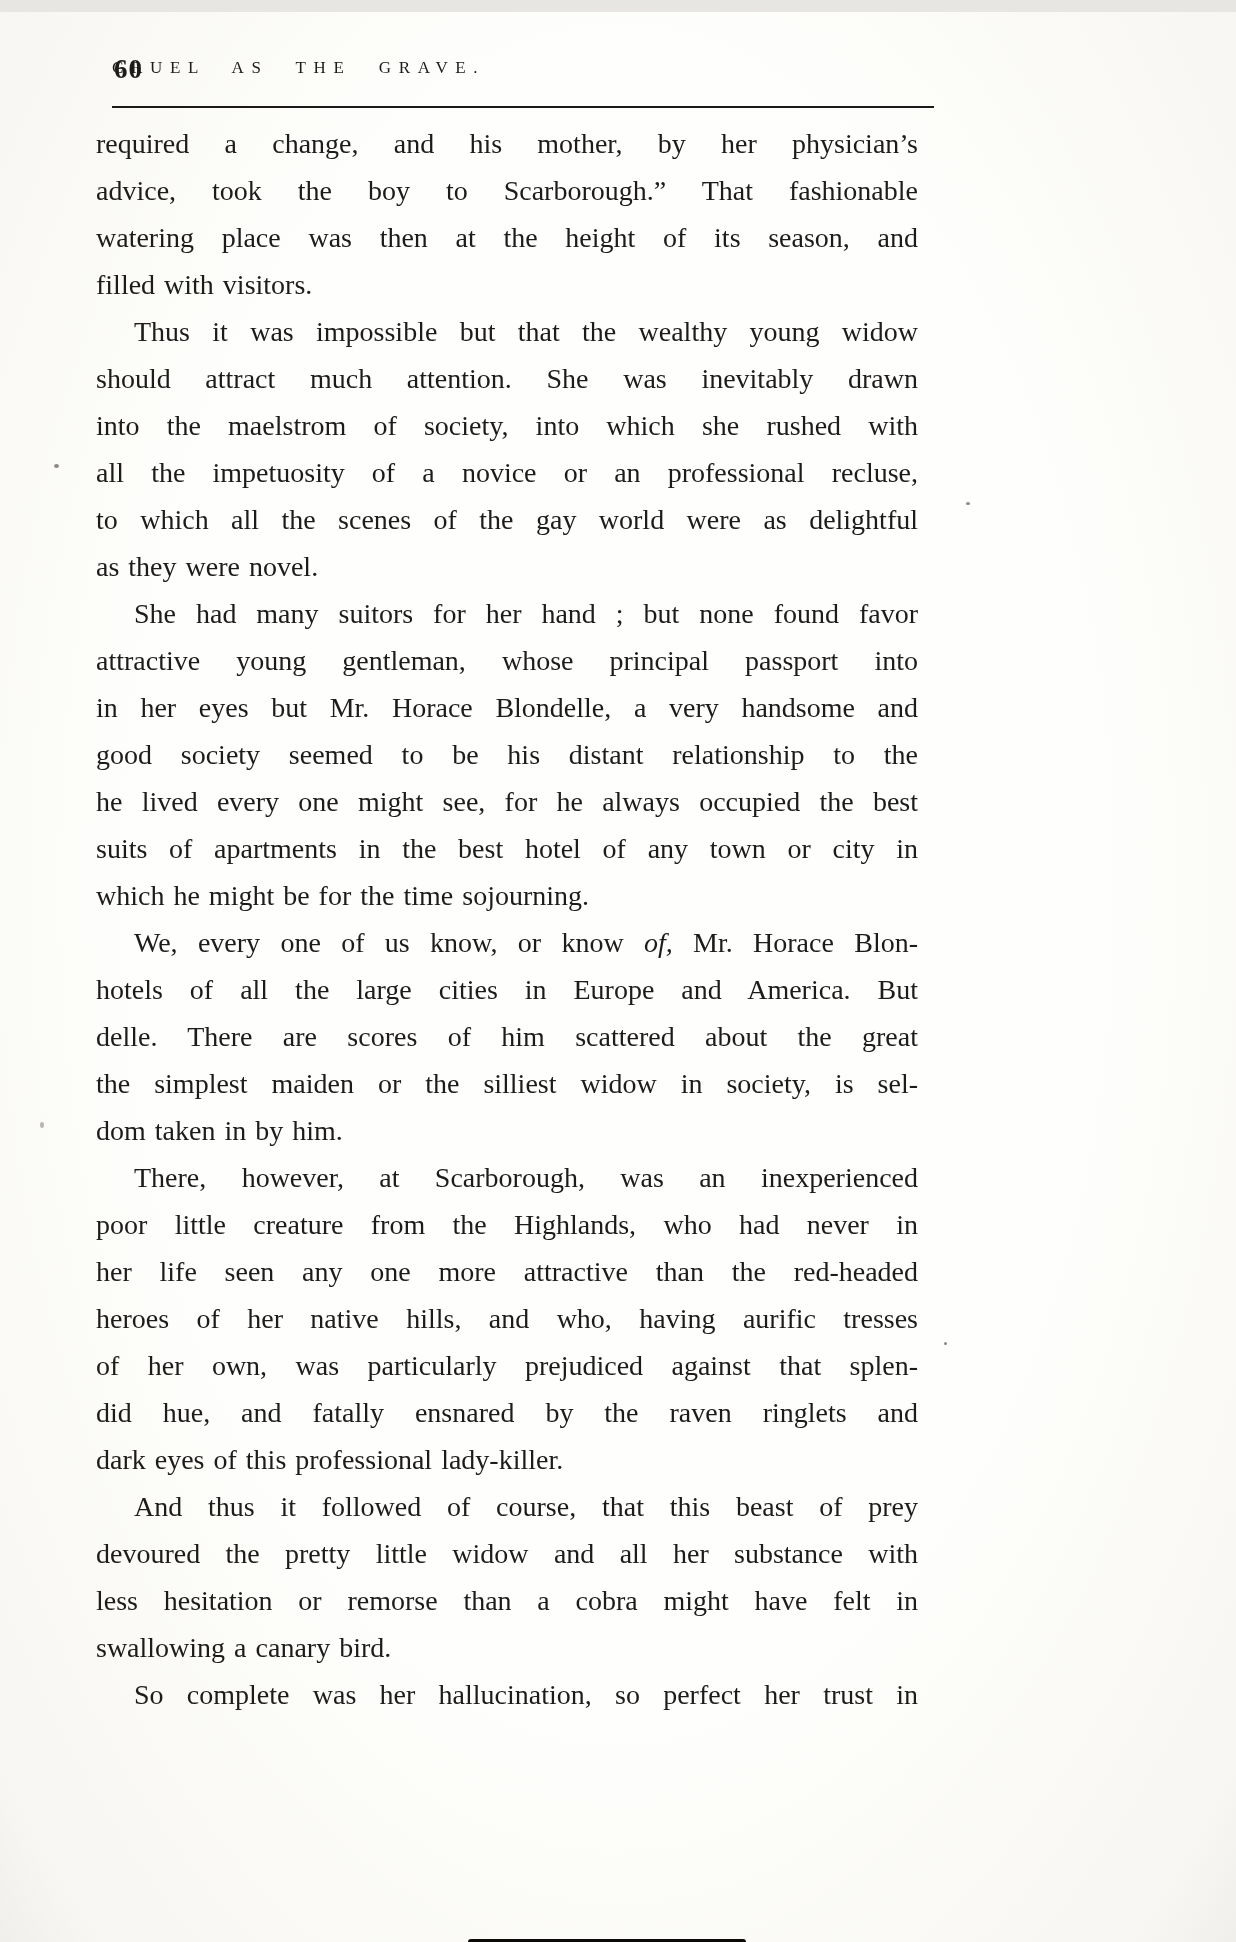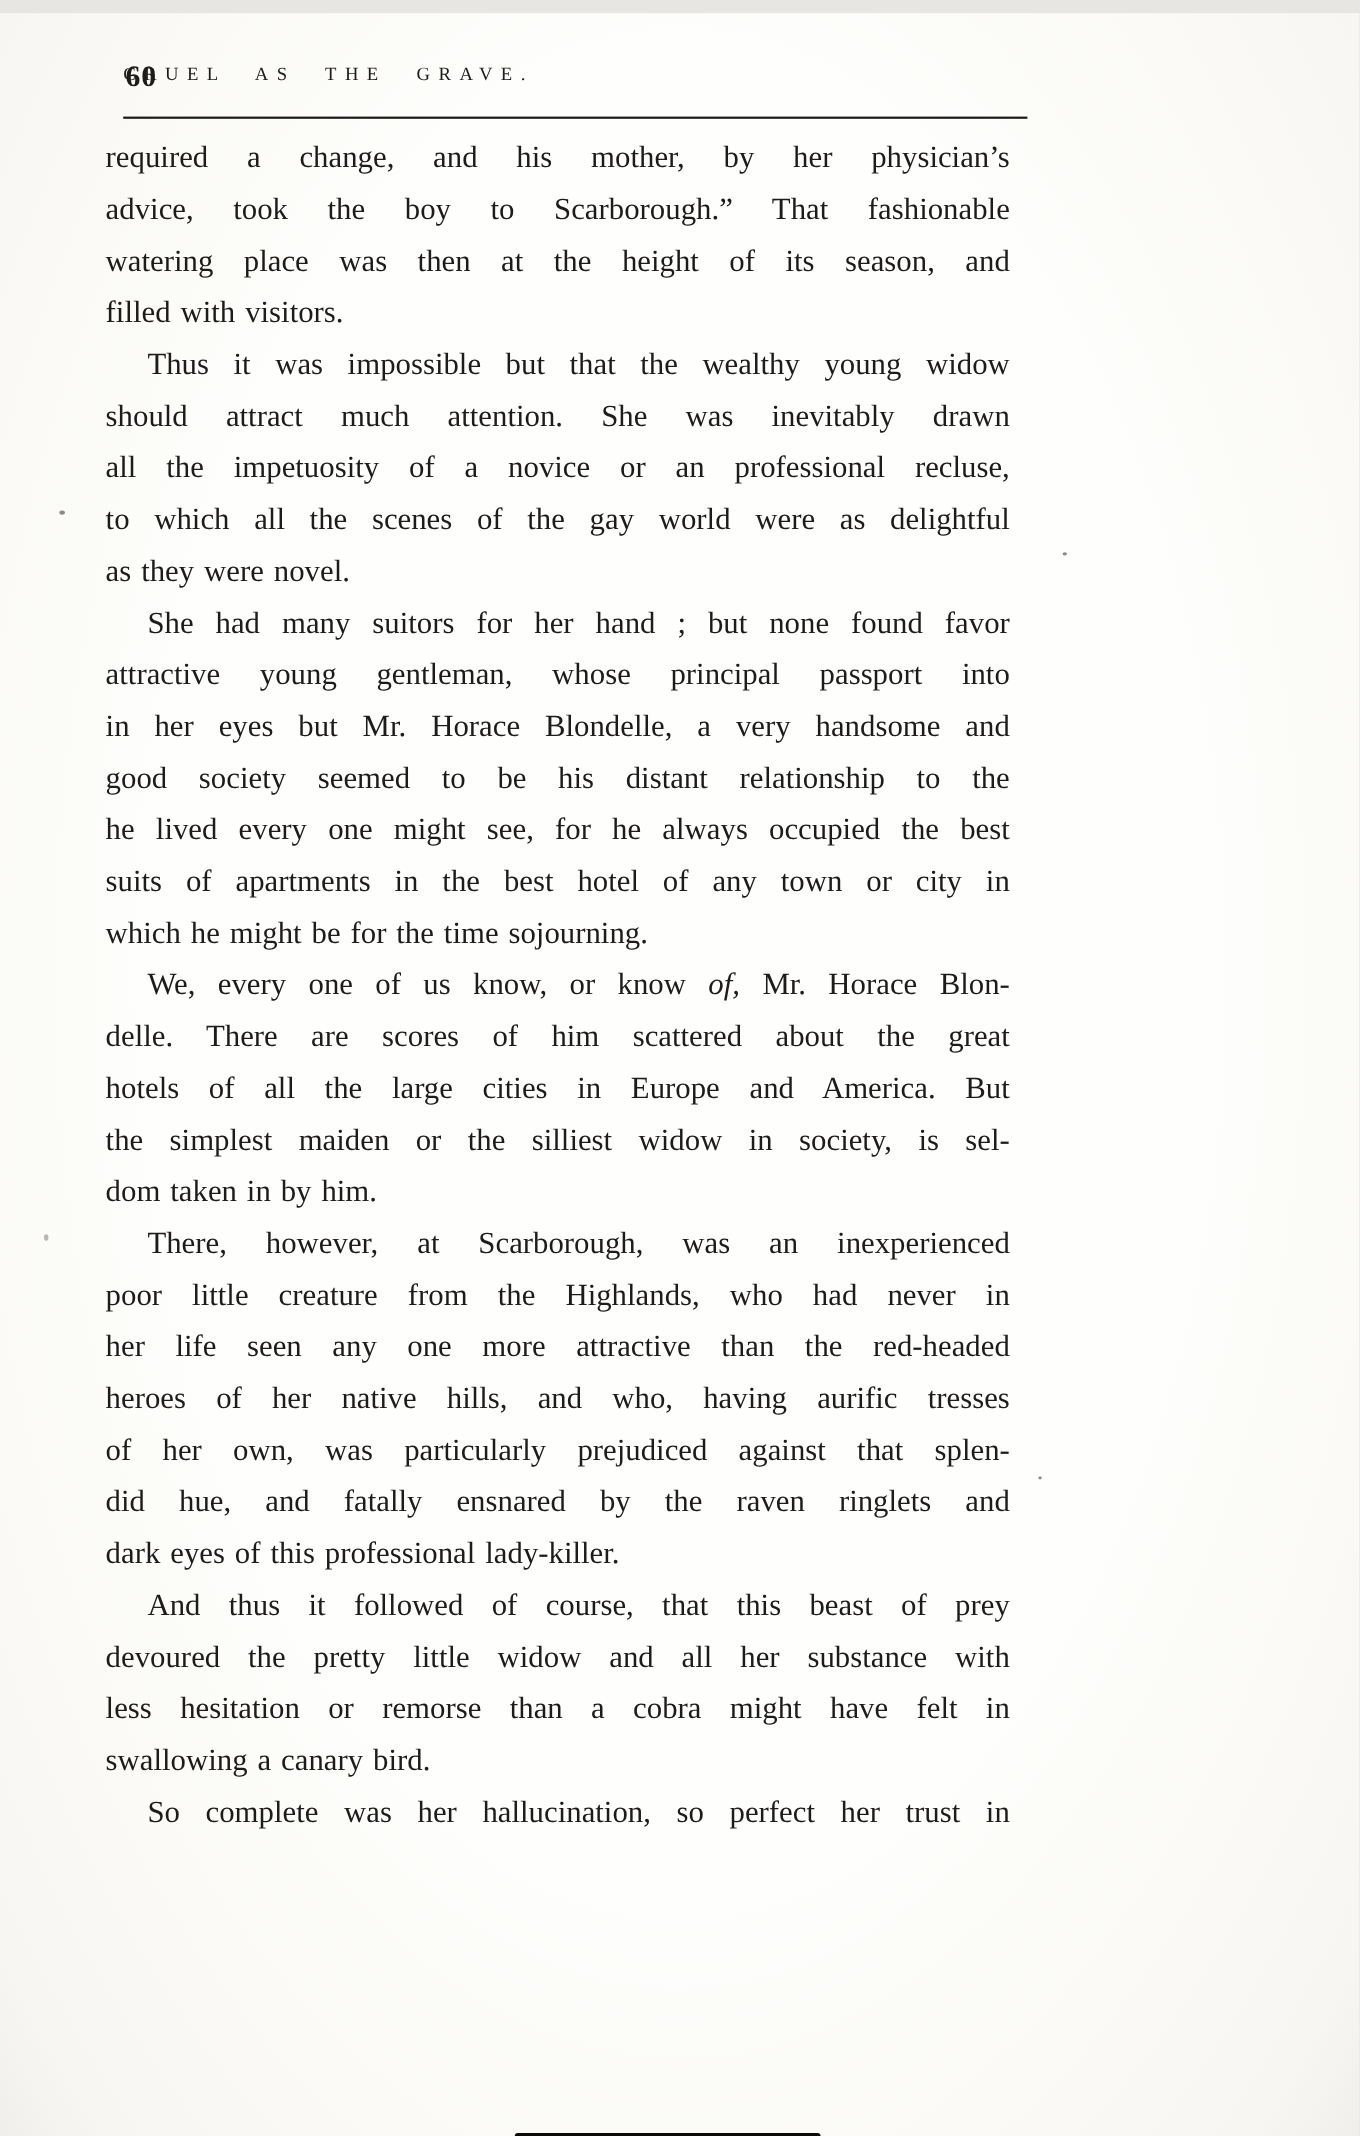--- a/index.html
+++ b/index.html
@@ -106,33 +106,34 @@
 
   <div class="header-rule"></div>
 
   <div class="text-block" id="text-block">
       <div class="line"><span>required a change, and his mother, by her physician’s</span></div>
       <div class="line"><span>advice, took the boy to Scarborough.”  That fashionable</span></div>
       <div class="line"><span>watering place was then at the height of its season, and</span></div>
       <div class="line last"><span>filled with visitors.</span></div>
       <div class="line indent"><span>Thus it was impossible but that the wealthy young widow</span></div>
       <div class="line"><span>should attract much attention.  She was inevitably drawn</span></div>
+      <div class="line"><span>into the maelstrom of society, into which she rushed with</span></div>
       <div class="line"><span>all the impetuosity of a novice or an professional recluse,</span></div>
       <div class="line"><span>to which all the scenes of the gay world were as delightful</span></div>
       <div class="line last"><span>as they were novel.</span></div>
       <div class="line indent"><span>She had many suitors for her hand ; but none found favor</span></div>
       <div class="line"><span>attractive young gentleman, whose principal passport into</span></div>
       <div class="line"><span>in her eyes but Mr. Horace Blondelle, a very handsome and</span></div>
       <div class="line"><span>good society seemed to be his distant relationship to the</span></div>
       <div class="line"><span>he lived every one might see, for he always occupied the best</span></div>
       <div class="line"><span>suits of apartments in the best hotel of any town or city in</span></div>
       <div class="line last"><span>which he might be for the time sojourning.</span></div>
       <div class="line indent"><span>We, every one of us know, or know </span><span class="it">of,</span><span> Mr. Horace Blon-</span></div>
+      <div class="line"><span>hotels of all the large cities in Europe and America.  But</span></div>
       <div class="line"><span>delle.  There are scores of him scattered about the great</span></div>
-      <div class="line"><span>hotels of all the large cities in Europe and America.  But</span></div>
       <div class="line"><span>the simplest maiden or the silliest widow in society, is sel-</span></div>
       <div class="line last"><span>dom taken in by him.</span></div>
       <div class="line indent"><span>There, however, at Scarborough, was an inexperienced</span></div>
       <div class="line"><span>poor little creature from the Highlands, who had never in</span></div>
       <div class="line"><span>her life seen any one more attractive than the red-headed</span></div>
       <div class="line"><span>heroes of her native hills, and who, having aurific tresses</span></div>
       <div class="line"><span>of her own, was particularly prejudiced against that splen-</span></div>
       <div class="line"><span>did hue, and fatally ensnared by the raven ringlets and</span></div>
       <div class="line last"><span>dark eyes of this professional lady-killer.</span></div>
       <div class="line indent"><span>And thus it followed of course, that this beast of prey</span></div>

